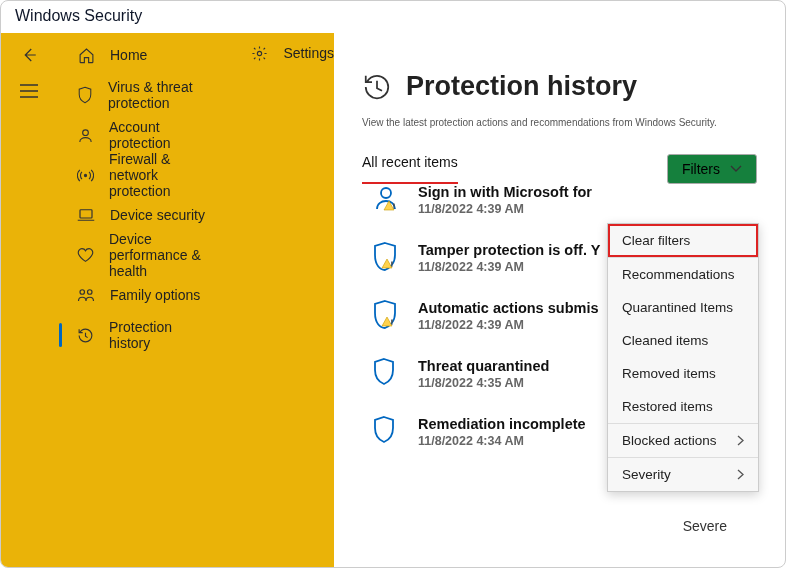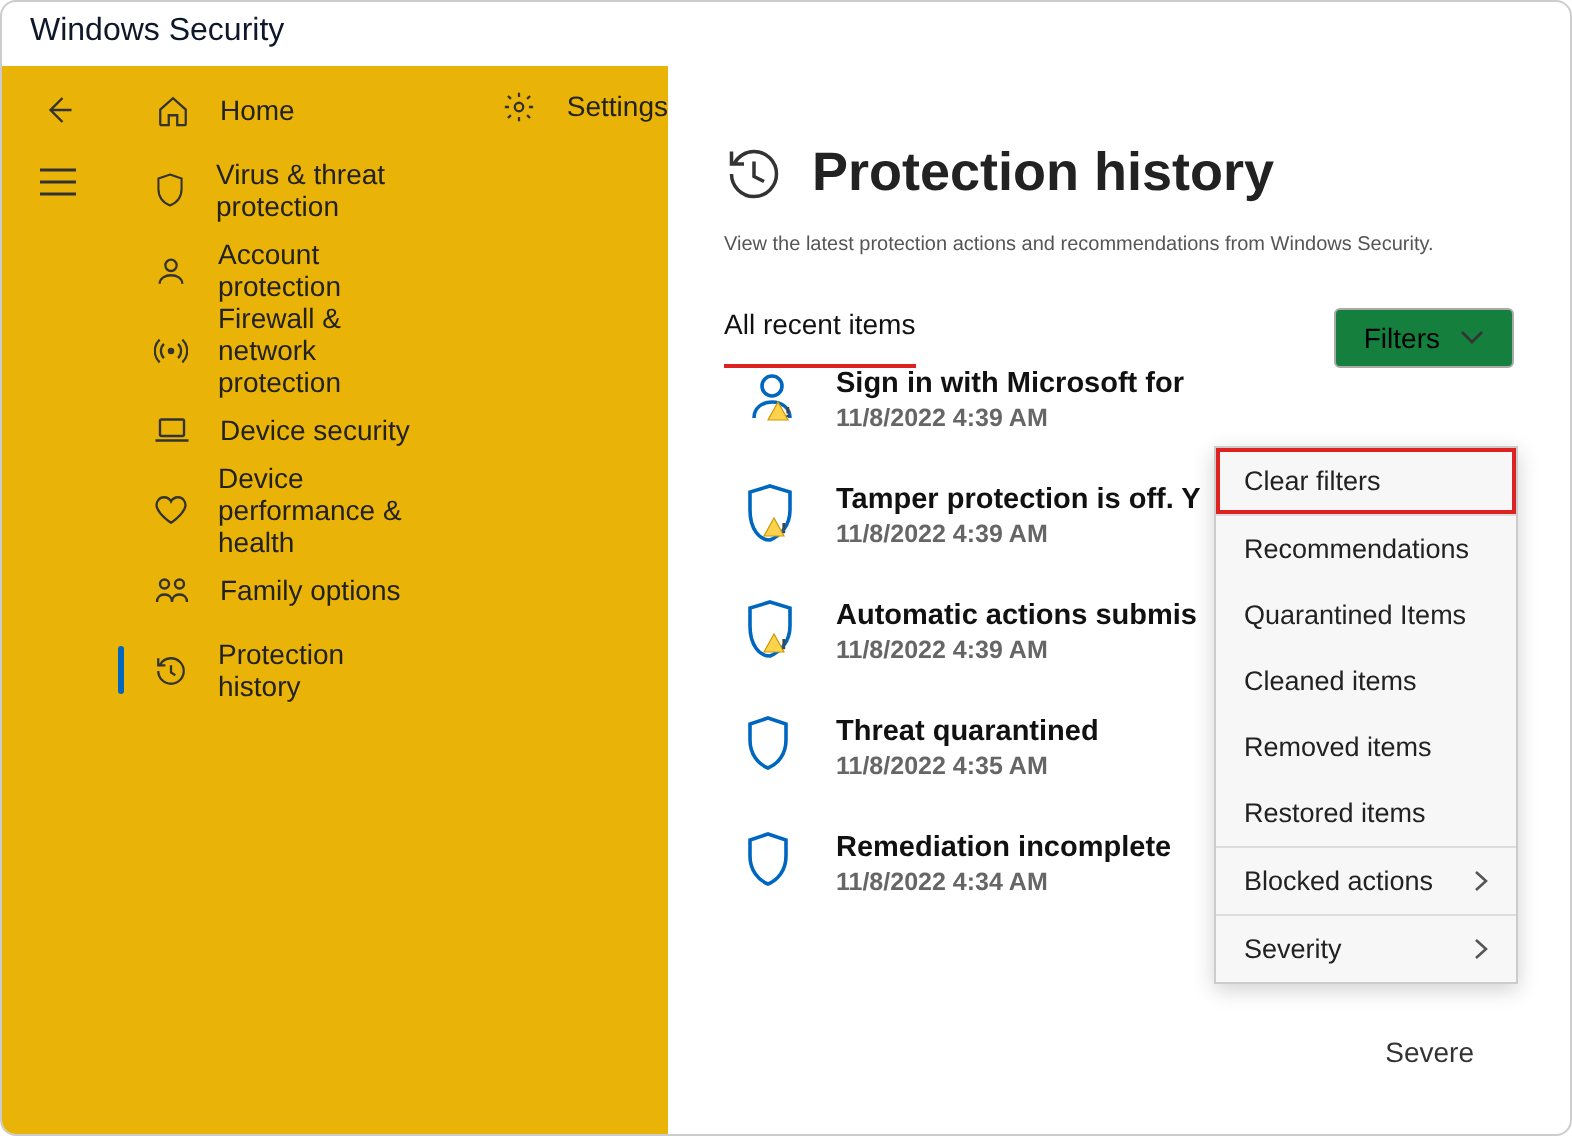--- a/index.html
+++ b/index.html
@@ -24,21 +24,21 @@
 .list { display:flex; flex-direction:column; gap:26px; padding-left:10px;}
 .li { display:flex; align-items:flex-start; gap:18px;font-weight:bold;}
 .li-ic { width:28px; height:28px; flex:0 0 28px;}
 .li-txt { display:flex; flex-direction:column;}
 .li-title { font-size:14.5px; color:#111;}
 .li-date { font-size:12.5px; color:#666; margin-top:2px;}
 .menu { position:absolute; top:190px; right:26px; width:152px; background:#f7f7f7; border:1px solid #ccc; box-shadow:0 3px 10px rgba(0,0,0,.18);}
 .menu-item { padding:9px 14px; font-size:13.5px; color:#222; cursor:pointer; display:flex; align-items:center; justify-content:space-between;}
 .menu-item.hl { outline:2px solid #d22; outline-offset:-2px;}
 .menu-div { height:1px; background:#ddd; margin:0;}
-.sev { position:absolute; right:48px; bottom:33px; font-size:14px; color:#333;}
+.sev { position:absolute; right:58px; bottom:33px; font-size:14px; color:#333;}
 svg { display:block; }
 </style>
 </head>
 <body>
 
 <div class="titlebar">Windows Security</div>
 <div class="container">
   <div class="sidebar">
     <div class="sb-top">
       <div class="sb-back">

